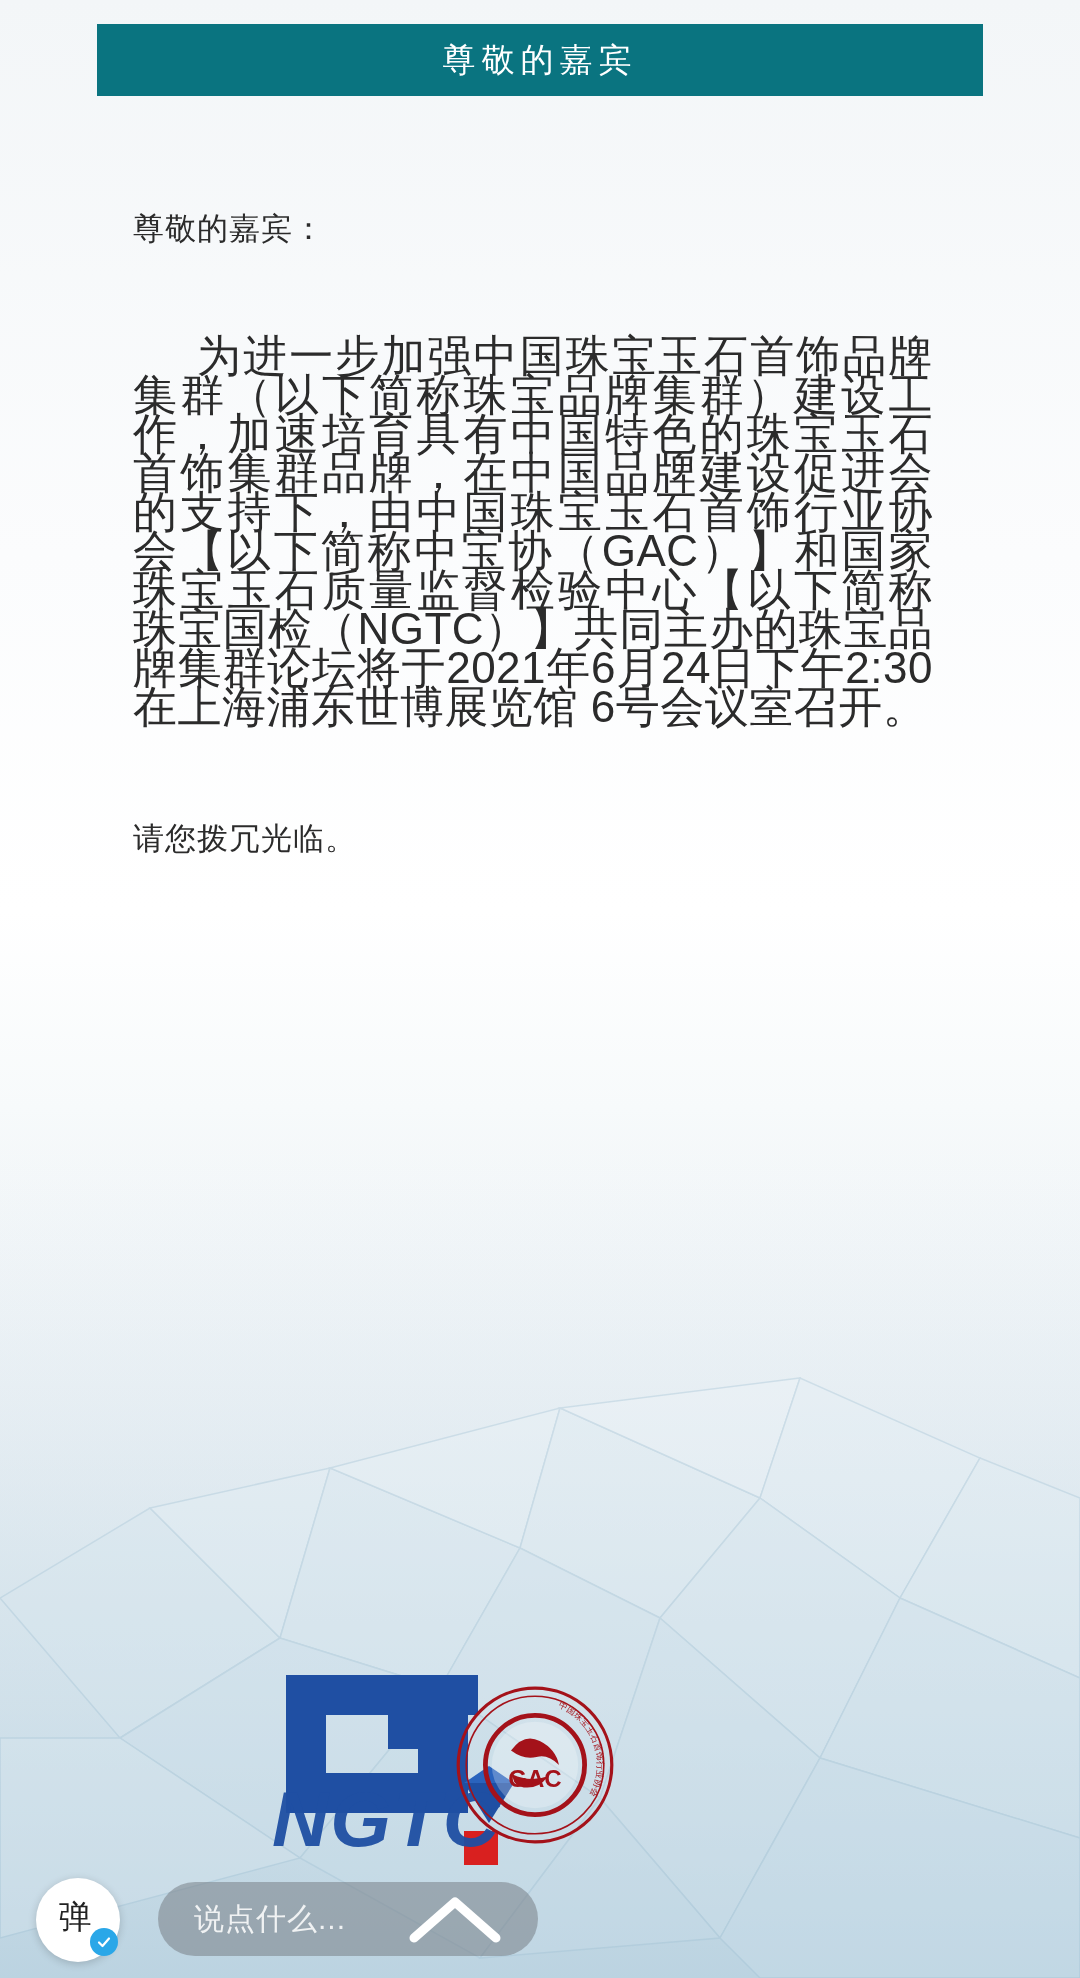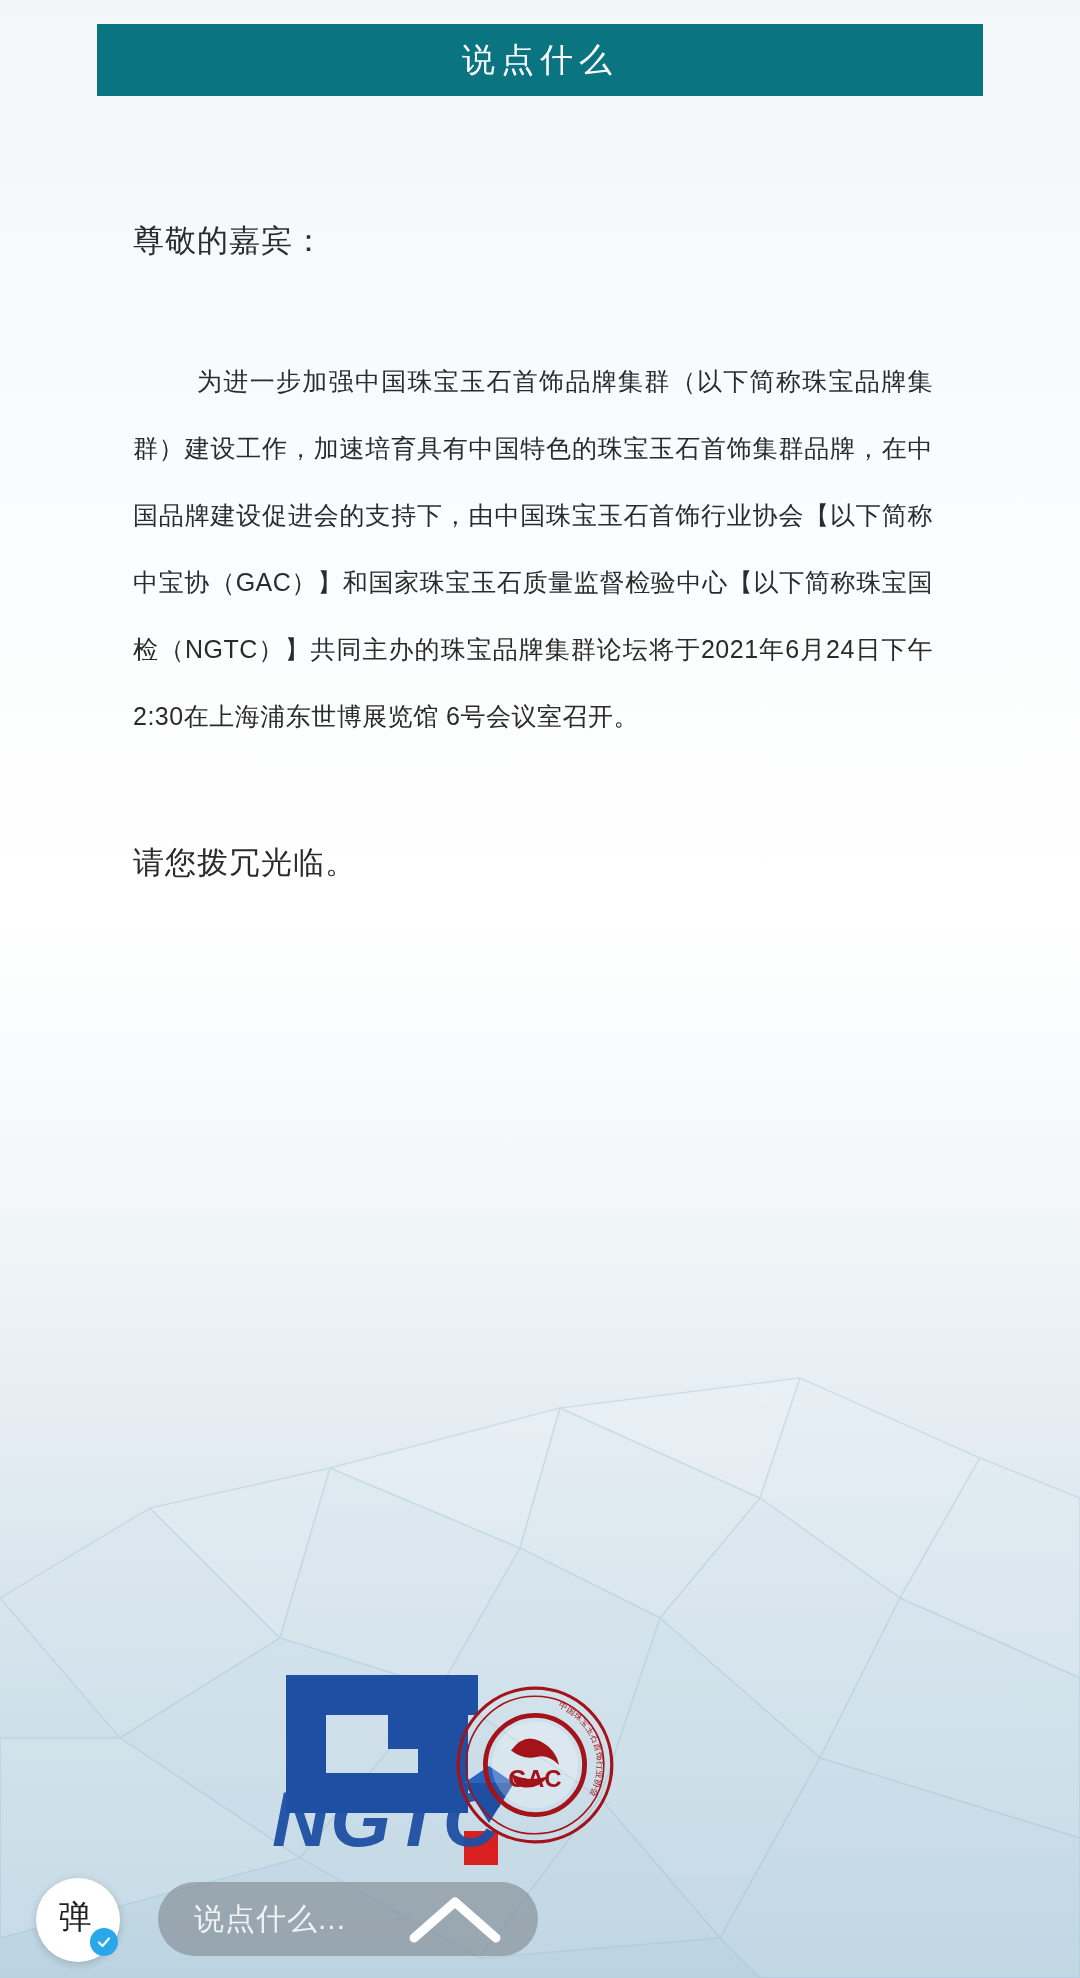--- a/index.html
+++ b/index.html
@@ -50,32 +50,32 @@
   }
   .header-title {
     color: #ffffff;
     font-size: 33px;
     letter-spacing: 6px;
     font-weight: 500;
   }
   .content {
     position: absolute;
     left: 133px;
-    top: 220px;
+    top: 208px;
     width: 800px;
   }
   .salutation {
     font-size: 31px;
     color: #2b2b2b;
     letter-spacing: 1px;
   }
   .body-para {
     margin-top: 86px;
-    font-size: 25px;
-    line-height: 67px;
+    font-size: 44px;
+    line-height: 39px;
     color: #2b2b2b;
     text-indent: 64px;
     text-align: justify;
     letter-spacing: 0.5px;
   }
   .closing {
     margin-top: 92px;
     font-size: 31px;
     color: #2b2b2b;
     letter-spacing: 1px;
@@ -211,21 +211,21 @@
       <polygon points="660,540 760,420 900,520 820,680" fill="#dbe9f1"></polygon>
       <polygon points="600,720 660,540 820,680 720,860" fill="#d1e2ec"></polygon>
       <polygon points="480,880 600,720 720,860" fill="#c9dde9"></polygon>
       <polygon points="900,520 980,380 1080,420 1080,600" fill="#e2eef4"></polygon>
       <polygon points="820,680 900,520 1080,600 1080,760" fill="#d6e6ef"></polygon>
       <polygon points="720,860 820,680 1080,760 1080,900 760,900" fill="#cde0ec"></polygon>
     </g>
   </svg>
 
   <div class="header-bar">
-    <span class="header-title">说点什么</span>
+    <span class="header-title">尊敬的嘉宾</span>
   </div>
 
   <div class="content">
     <div class="salutation">尊敬的嘉宾：</div>
     <div class="body-para">为进一步加强中国珠宝玉石首饰品牌集群（以下简称珠宝品牌集群）建设工作，加速培育具有中国特色的珠宝玉石首饰集群品牌，在中国品牌建设促进会的支持下，由中国珠宝玉石首饰行业协会【以下简称中宝协（GAC）】和国家珠宝玉石质量监督检验中心【以下简称珠宝国检（NGTC）】共同主办的珠宝品牌集群论坛将于2021年6月24日下午2:30在上海浦东世博展览馆 6号会议室召开。</div>
     <div class="closing">请您拨冗光临。</div>
   </div>
 
   <div class="logos">
 

